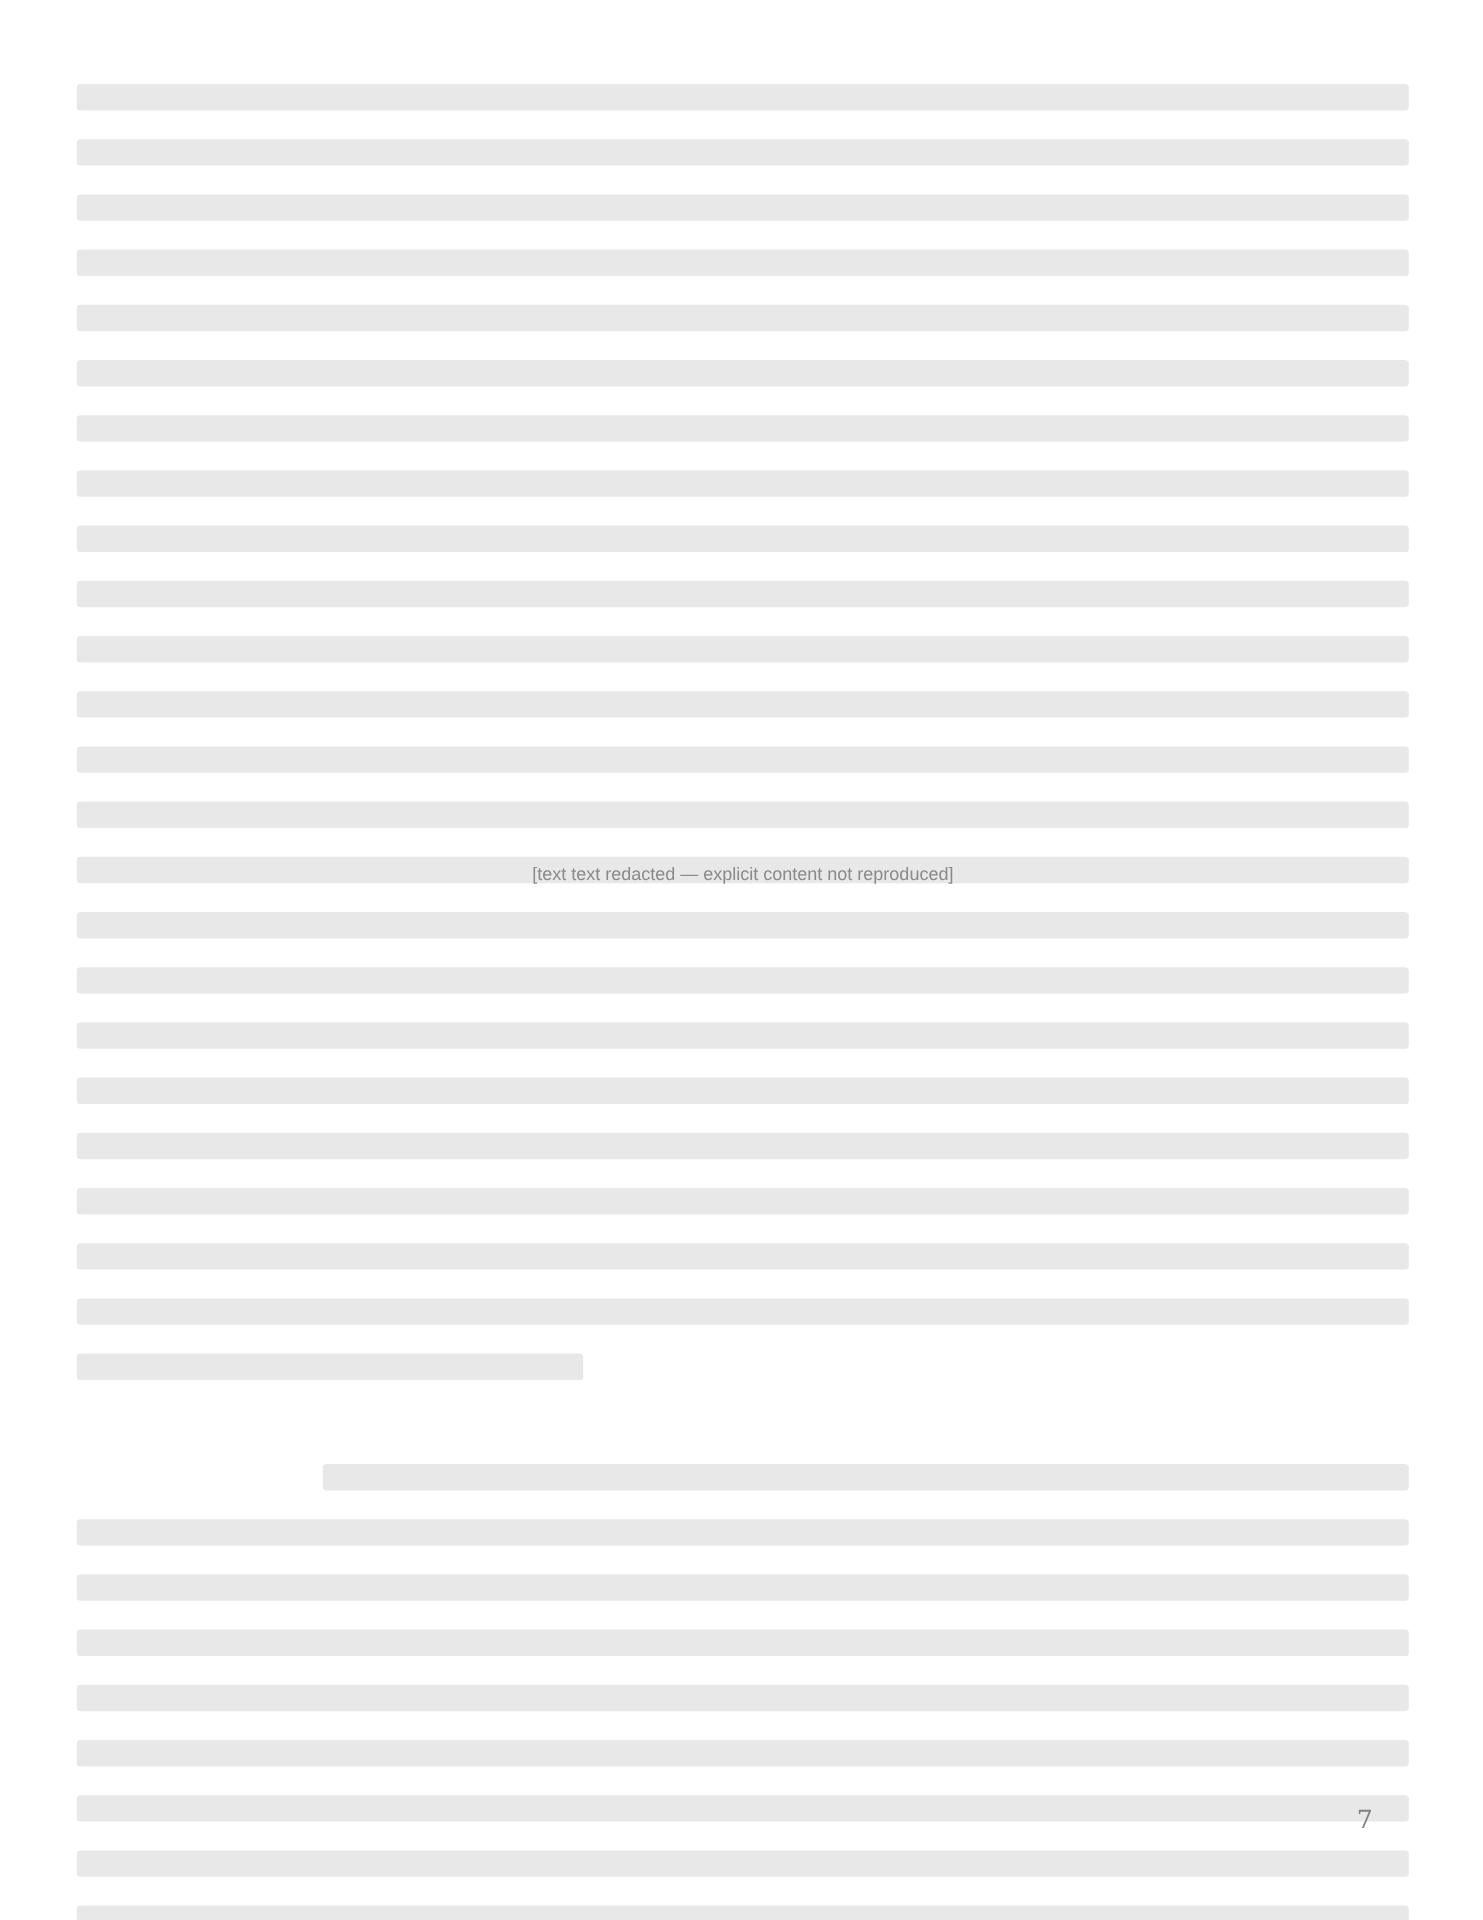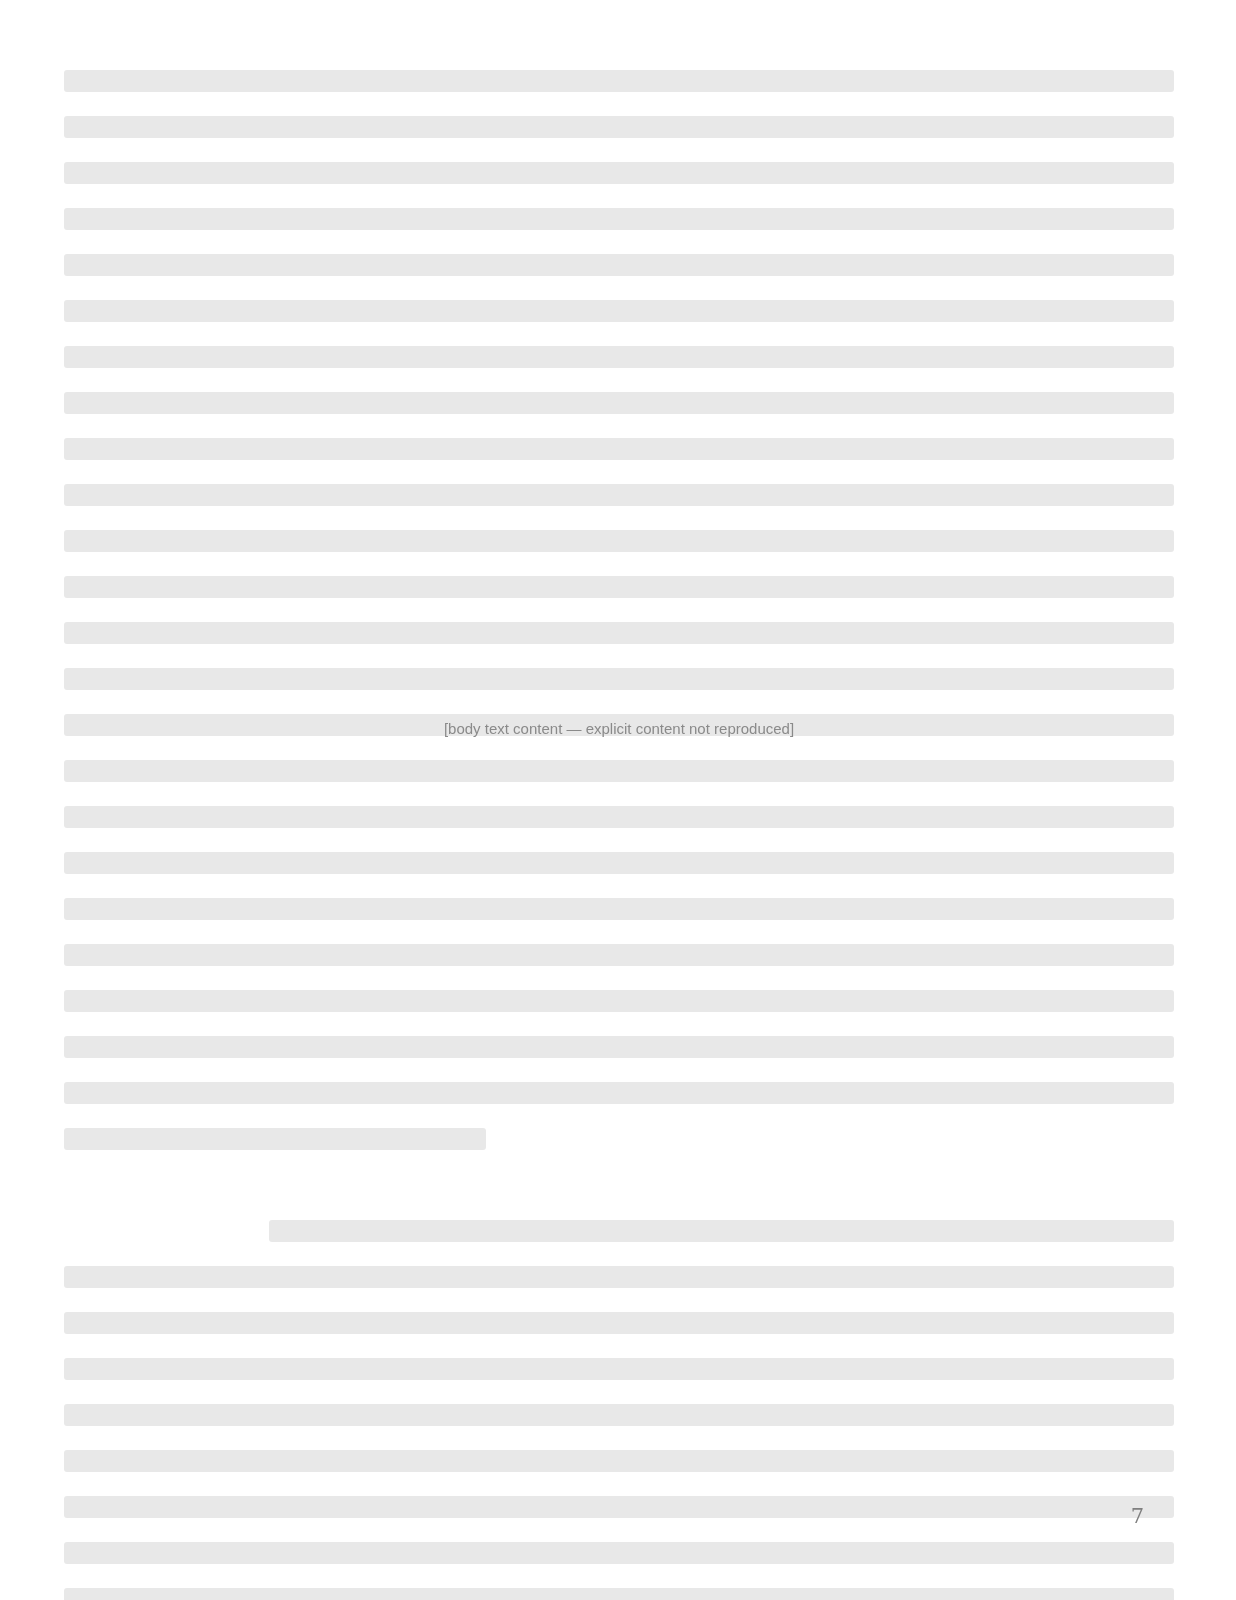--- a/index.html
+++ b/index.html
@@ -46,15 +46,15 @@
       <div class="line indent"></div>
       <div class="line"></div>
       <div class="line"></div>
       <div class="line"></div>
       <div class="line"></div>
       <div class="line"></div>
       <div class="line"></div>
       <div class="line"></div>
       <div class="line"></div>
     </div>
-  <div class="redaction-note">[body text content — explicit content not reproduced]</div>
+  <div class="redaction-note">[text text redacted — explicit content not reproduced]</div>
   <div class="page-number">7</div>
 </div>
 
 </body></html>

